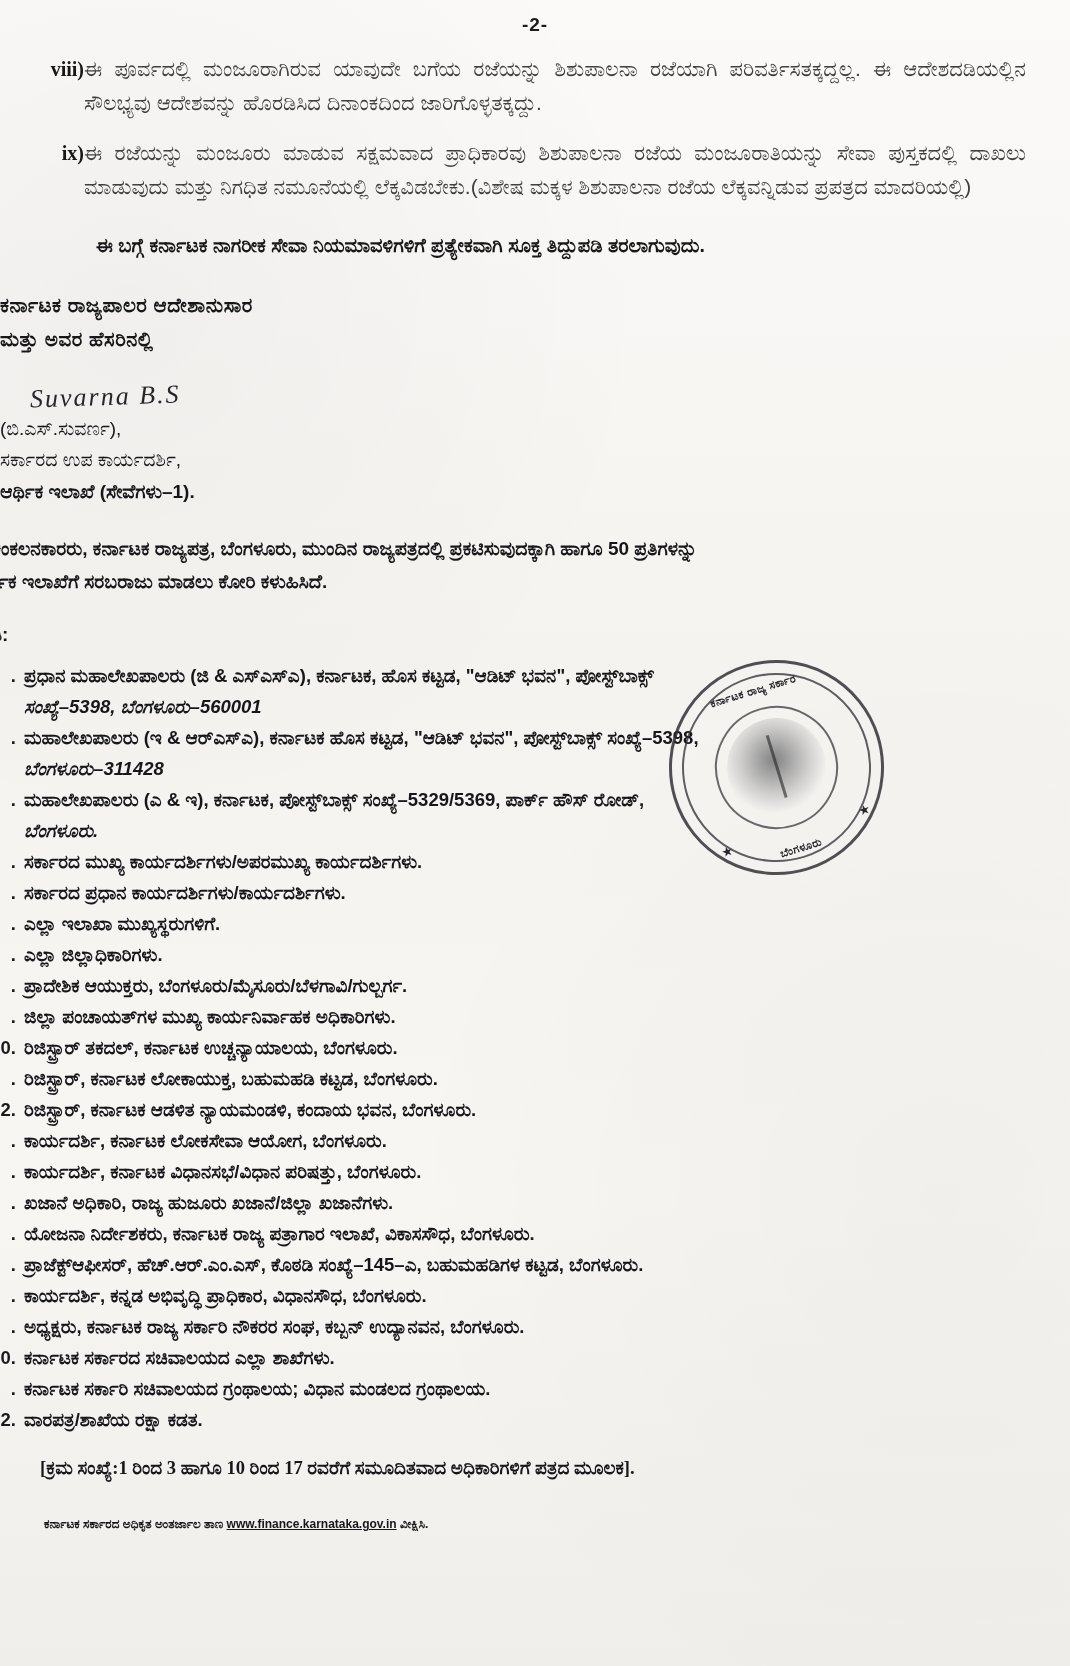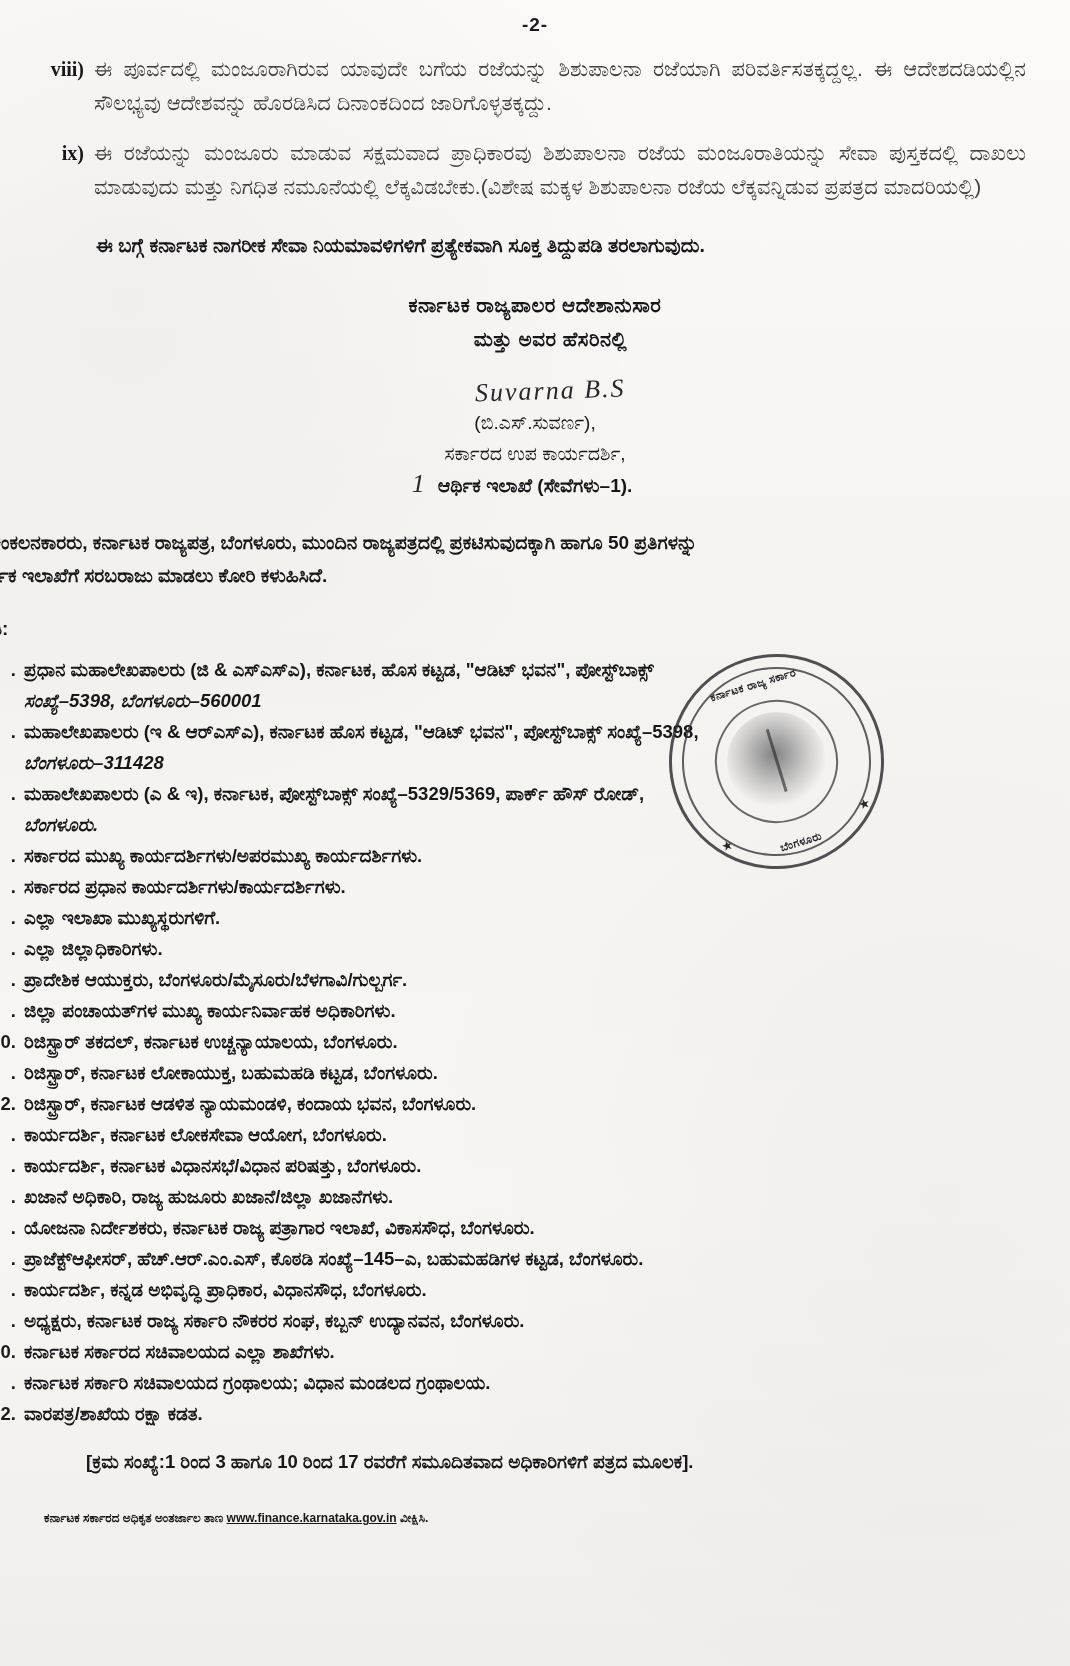--- a/index.html
+++ b/index.html
@@ -45,21 +45,21 @@
   
   .para {
     font-size: 21px;
     line-height: 34px;
     text-align: justify;
     font-weight: 400;
     color: #404040;
   }
   .clause {
     display: flex;
-    gap: 10px;
+    gap: 0;
     margin: 16px 44px 0 44px;
   }
   .clause .marker {
     flex: 0 0 auto;
     font-family: "Liberation Serif", serif;
     font-size: 20px;
     font-weight: 700;
     line-height: 34px;
     min-width: 40px;
     text-align: right;
@@ -70,29 +70,28 @@
   .note {
     margin: 24px 90px 16px 96px;
     font-size: 19.5px;
     line-height: 34px;
     font-weight: 700;
     text-align: justify;
   }
 
   .signature-block {
     margin-top: 26px;
-    text-align: center;
     font-weight: 700;
   }
   .sig-line1, .sig-line2 {
     font-size: 20px;
     line-height: 34px;
     letter-spacing: 0.5px;
   }
-  .sig-line2 { margin-bottom: 6px; padding-left: 31px; }
+  .sig-line2 { margin-bottom: 12px; }
   .handwriting {
     font-family: "Liberation Serif", serif;
     font-style: italic;
     font-size: 26px;
     font-weight: 400;
     color: #26262b;
     letter-spacing: 2px;
     transform: rotate(-2deg);
     display: inline-block;
     margin: 14px 0 2px 30px;
@@ -239,24 +238,25 @@
   .seal .star-l, .seal .star-r {
     position: absolute;
     bottom: 34px;
     font-size: 13px;
     color: #26262b;
   }
   .seal .star-l { left: 30px; }
   .seal .star-r { right: 30px; }
 
   .footnote {
-    margin: 18px 0 0 86px;
+    margin: 18px 0 0 40px;
     font-size: 18.5px;
     line-height: 30px;
     font-weight: 700;
+    font-family: Liberation Serif, serif;
   }
   .website {
     margin: 26px 0 0 44px;
     font-size: 12px;
     line-height: 30px;
     font-weight: 700;
   }
   .u { text-decoration: underline; }
 </style>
 </head>

